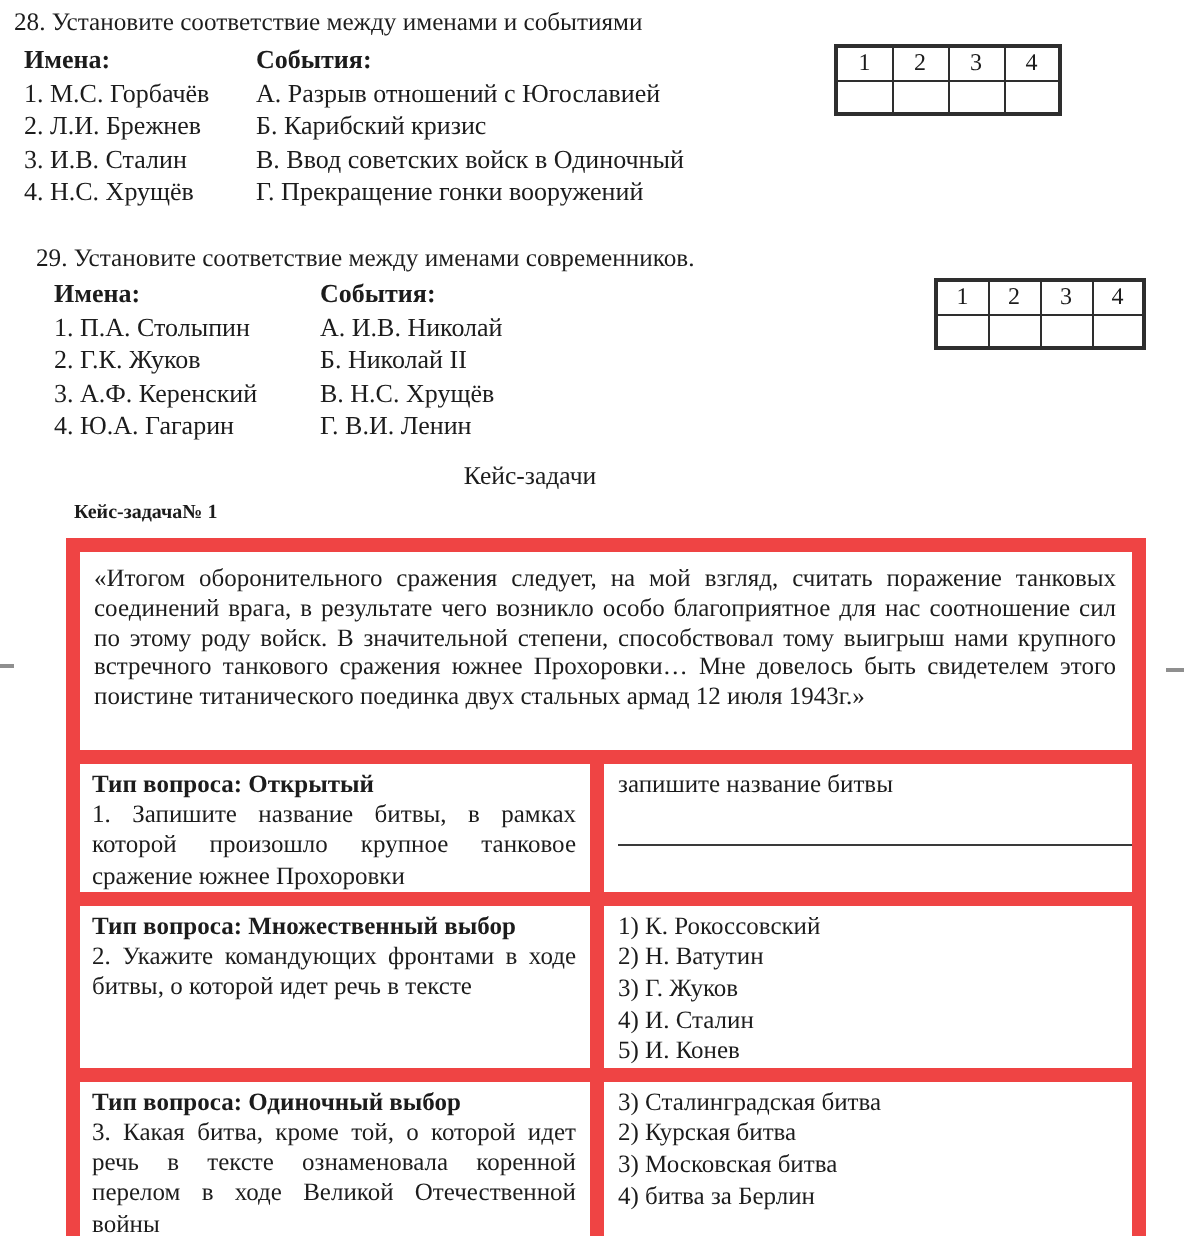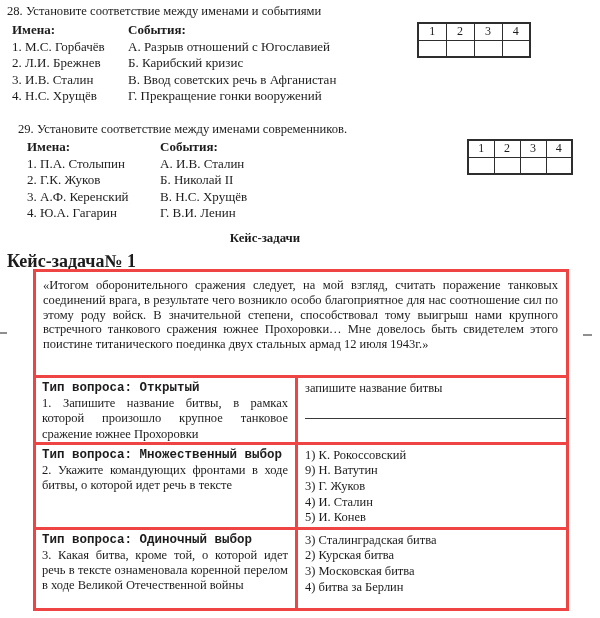--- a/index.html
+++ b/index.html
@@ -18,30 +18,30 @@
   .match-col .hdr { font-weight: bold; }
   
   table.ans { border-collapse: collapse; border: 2px solid #2e2e2e; }
   table.ans td {
     border: 1px solid #2e2e2e;
     text-align: center; vertical-align: middle;
     font-size: 12px; height: 17px; padding: 0;
   }
   table.ans.t1 td { width: 28px; }
   table.ans.t2 td { width: 26px; }
-  .case-heading { font-weight: bold; font-size: 12.8px; text-align: center; width: 530px; }
-  .case-subheading { font-weight: bold; font-size: 18px; white-space: nowrap; }
+  .case-heading { font-weight: normal; font-size: 12.8px; text-align: center; width: 530px; }
+  .case-subheading { font-weight: bold; font-size: 10px; white-space: nowrap; margin-left: 30px; }
   
   table.case { border-collapse: collapse; border: 2px solid #2e2e2e; table-layout: fixed; width: 533px; }
-  table.case td { border: 3px solid #ef4444; vertical-align: top; font-size: 12.5px; }
+  table.case td { border: 7px solid #ef4444; vertical-align: top; font-size: 12.5px; }
   td.quote-cell { padding: 6px 8px 0 7px; }
   .quote-text { text-align: justify; line-height: 14.8px; }
   td.cell-left  { padding: 3px 7px 0 6px; }
   td.cell-right { padding: 3px 8px 0 7px; }
-  .type-label { font-weight: bold; line-height: 15.2px; font-family: Liberation Mono, monospace; }
+  .type-label { font-weight: bold; line-height: 15.2px; }
   .q-text { text-align: justify; line-height: 15.2px; }
   .opt { line-height: 15.6px; white-space: nowrap; }
   .answer-prompt { line-height: 15.2px; }
   .blank-line { border-bottom: 1.4px solid #3a3a3a; width: 262px; height: 12px; margin-top: 11px; }
   .margin-mark { position: absolute; height: 2px; background: #8f8f8f; }
 </style>
 </head>
 <body>
 
 <div class="page">
@@ -53,21 +53,21 @@
     <div>1. М.С. Горбачёв</div>
     <div>2. Л.И. Брежнев</div>
     <div>3. И.В. Сталин</div>
     <div>4. Н.С. Хрущёв</div>
   </div>
 
   <div class="abs match-col" style="left:128px; top:22px;">
     <div class="hdr">События:</div>
     <div>А. Разрыв отношений с Югославией</div>
     <div>Б. Карибский кризис</div>
-    <div>В. Ввод советских речь в Афганистан</div>
+    <div>В. Ввод советских войск в Одиночный</div>
     <div>Г. Прекращение гонки вооружений</div>
   </div>
 
   <table class="abs ans t1" style="left:417px; top:22px;">
     <tbody>
         <tr>
       <td>1</td>
       <td>2</td>
       <td>3</td>
       <td>4</td>
@@ -86,21 +86,21 @@
   <div class="abs match-col" style="left:27px; top:139px;">
     <div class="hdr">Имена:</div>
     <div>1. П.А. Столыпин</div>
     <div>2. Г.К. Жуков</div>
     <div>3. А.Ф. Керенский</div>
     <div>4. Ю.А. Гагарин</div>
   </div>
 
   <div class="abs match-col" style="left:160px; top:139px;">
     <div class="hdr">События:</div>
-    <div>А. И.В. Сталин</div>
+    <div>А. И.В. Николай</div>
     <div>Б. Николай II</div>
     <div>В. Н.С. Хрущёв</div>
     <div>Г. В.И. Ленин</div>
   </div>
 
   <table class="abs ans t2" style="left:467px; top:139px;">
     <tbody>
         <tr>
       <td>1</td>
       <td>2</td>
@@ -140,21 +140,21 @@
         <div class="blank-line"></div>
       </td>
     </tr>
     <tr style="height:85px;">
       <td class="cell-left">
         <div class="type-label">Тип вопроса: Множественный выбор</div>
         <div class="q-text">2. Укажите командующих фронтами в ходе битвы, о которой идет речь в тексте</div>
       </td>
       <td class="cell-right">
         <div class="opt">1) К. Рокоссовский</div>
-        <div class="opt">9) Н. Ватутин</div>
+        <div class="opt">2) Н. Ватутин</div>
         <div class="opt">3) Г. Жуков</div>
         <div class="opt">4) И. Сталин</div>
         <div class="opt">5) И. Конев</div>
       </td>
     </tr>
     <tr style="height:81px;">
       <td class="cell-left">
         <div class="type-label">Тип вопроса: Одиночный выбор</div>
         <div class="q-text">3. Какая битва, кроме той, о которой идет речь в тексте ознаменовала коренной перелом в ходе Великой Отечественной войны</div>
       </td>

